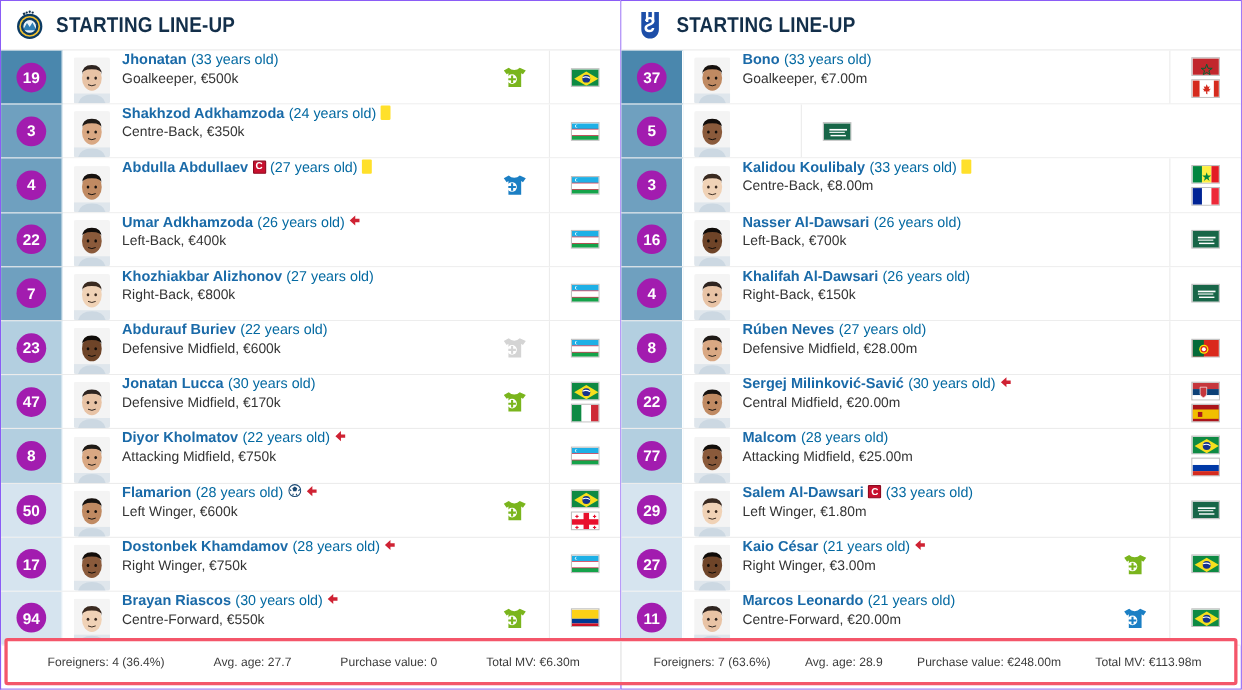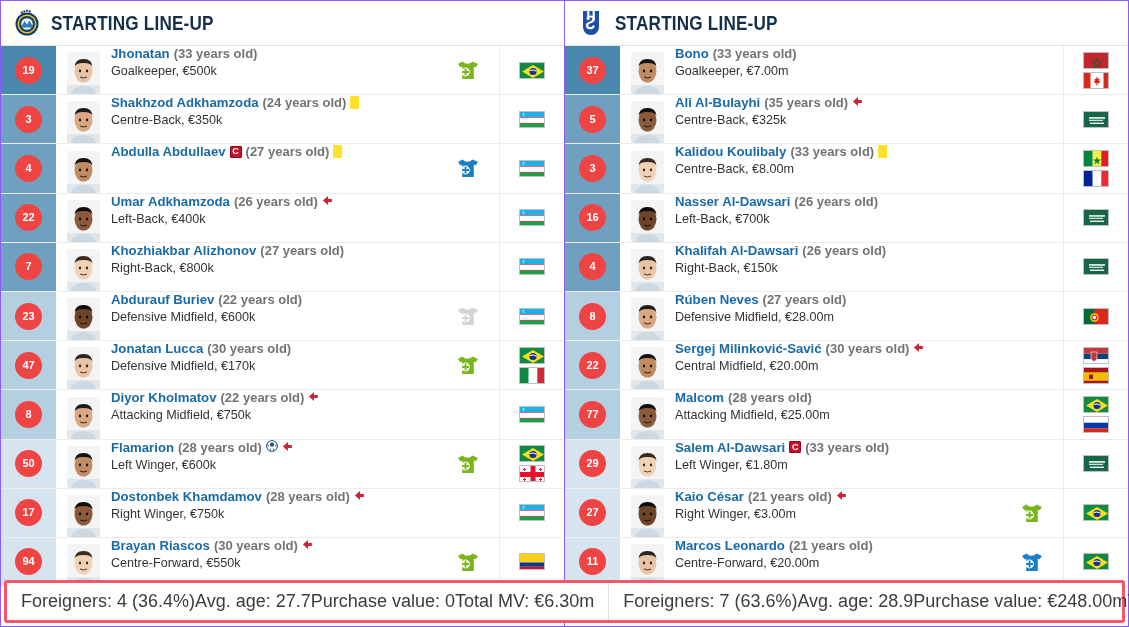--- a/index.html
+++ b/index.html
@@ -48,23 +48,23 @@
     border-bottom: 1px solid #ececec;
     background: #fff;
   }
   .num-cell {
     width: 56px; flex: 0 0 56px;
     display: flex; align-items: center; justify-content: center;
     border-right: 1px solid #ffffff;
   }
   .num-badge {
     width: 27px; height: 27px; border-radius: 50%;
-    background: #ef4444;
+    background: #a21caf;
     color: #ffffff;
-    font-size: 11px; font-weight: 700;
+    font-size: 14px; font-weight: 700;
     display: flex; align-items: center; justify-content: center;
     line-height: 1;
   }
   .face {
     width: 45px; flex: 0 0 45px;
     display: flex; align-items: flex-end; justify-content: center;
     overflow: hidden;
     padding-left: 7px;
   }
   .face-img {
@@ -75,21 +75,21 @@
   }
   .face-img svg { display: block; }
 
   .info {
     flex: 1 1 auto; min-width: 0;
     display: flex; flex-direction: column; 
     padding-left: 9px; gap: 3px;
   }
   .line1 { display: flex; align-items: center; gap: 4px; white-space: nowrap; font-size: 13px; }
   .pname { color: #1a6aa8; font-weight: 700; font-size: 13.2px; }
-  .page-age { color: #737373; font-size: 13px; font-weight: bold; }
+  .page-age { color: #0369a1; font-size: 13px; }
   .line2 { color: #333333; font-size: 12.6px; white-space: nowrap; }
 
   .badge-c {
     width: 12px; height: 12px; background: #c8102e;
     border: 1px solid #8d0a20;
     color: #fff; font-size: 9px; font-weight: 700;
     display: inline-flex; align-items: center; justify-content: center;
     line-height: 1; border-radius: 1px;
   }
   .badge-yellow {
@@ -130,21 +130,21 @@
     display: flex;
     z-index: 5;
   }
   .footer-half {
     flex: 1 1 50%;
     display: flex; align-items: center;
     justify-content: space-around;
     padding: 0 14px;
   }
   .footer-half.left { border-right: 1px solid #e0e0e0; }
-  .footer-item { font-size: 18px; color: #3c3c3c; white-space: nowrap; }
+  .footer-item { font-size: 11px; color: #3c3c3c; white-space: nowrap; }
 </style>
 </head>
 <body>
 
 <div class="page">
   <div class="columns">
 
     <div class="col left">
       <div class="col-header">
         <span class="crest">
@@ -741,30 +741,20 @@
                   <rect y="33" width="33" height="9" fill="#dfe6ec"></rect>
                   <path d="M4 42 q2 -8 12.5 -8 q10.5 0 12.5 8z" fill="#ccd8e2"></path>
                   <ellipse cx="16.5" cy="19" rx="9" ry="11.5" fill="#8a5a3b"></ellipse>
                   <path d="M7.5 16 q0 -9 9 -9 q9 0 9 9 q0 -5 -9 -5 q-9 0 -9 5z" fill="#120d0a"></path>
                   <ellipse cx="13" cy="19" rx="1.2" ry="1.4" fill="#120d0a"></ellipse>
                   <ellipse cx="20" cy="19" rx="1.2" ry="1.4" fill="#120d0a"></ellipse>
                   <path d="M13 25 q3.5 2 7 0" stroke="#120d0a" stroke-width="0.9" fill="none"></path>
                 </svg>
               </div>
             </div>
-            <div class="info">
-              <div class="line1">
-                <a class="pname">Ali Al-Bulayhi</a>
-                <span class="page-age">(35 years old)</span>
-                <span><svg class="icon-arrow-red" viewBox="0 0 12 12">
-                    <path d="M6.5 1 v3.3 h4.2 v3.4 H6.5 V11 L1 6z" fill="#cf2233"></path>
-                  </svg></span>
-              </div>
-              <div class="line2">Centre-Back, €325k</div>
-            </div>
             <div class="sub-cell"></div>
             <div class="flag-cell">
               <span class="flag">
                 <svg width="26" height="17" viewBox="0 0 26 17">
                   <rect width="26" height="17" fill="#186648"></rect>
                   <rect x="5" y="5.2" width="16" height="1.5" fill="#fff"></rect>
                   <rect x="5" y="7.8" width="14" height="1" fill="#fff"></rect>
                   <rect x="6" y="10.6" width="14" height="1.3" fill="#fff"></rect>
                 </svg>
               </span>

